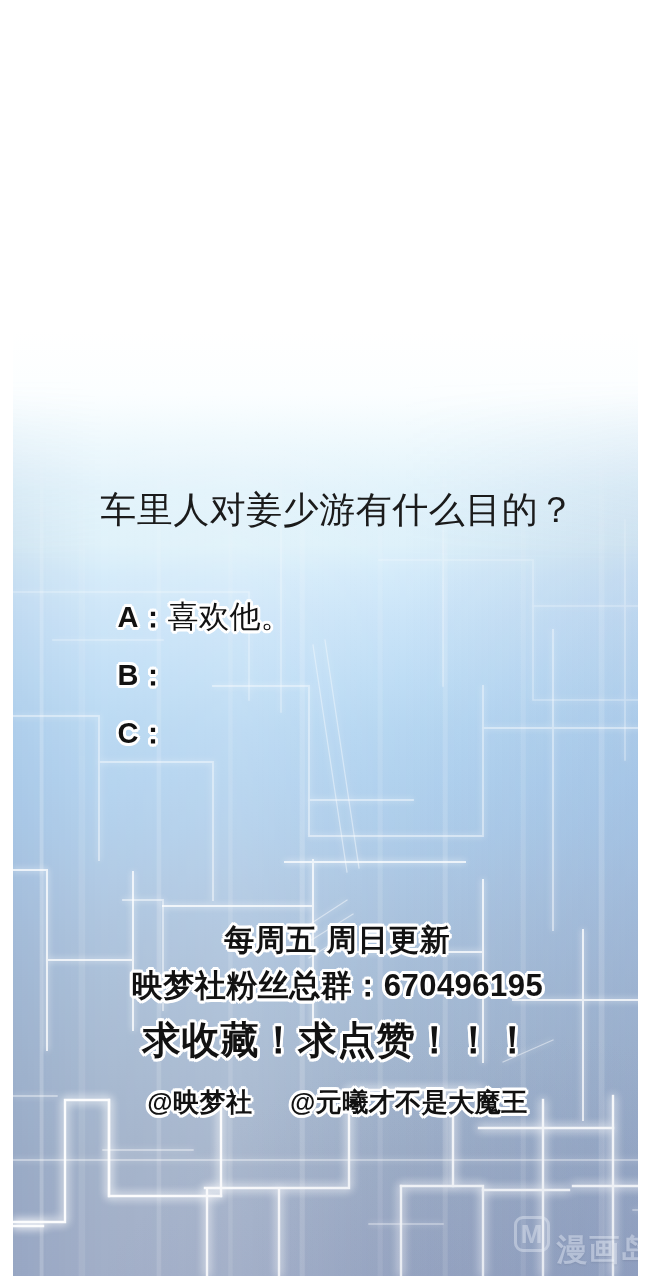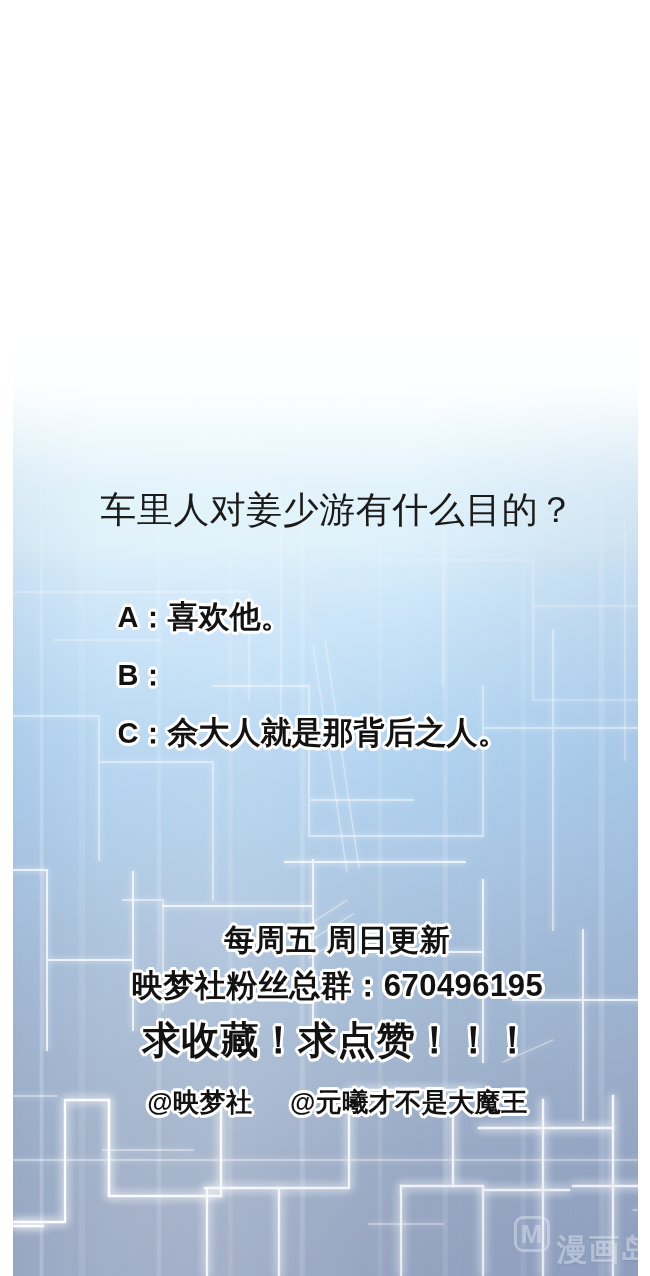--- a/index.html
+++ b/index.html
@@ -127,21 +127,21 @@
     margin-bottom:28px;
     font-weight:700;
     white-space:nowrap;
   }
   .option-key{
     display:inline-block;
     min-width:46px;
     font-size:29px;
     font-weight:700;
   }
-  .option-text{ font-size:31px; font-weight:700; }
+  .option-text{ font-size:31px; font-weight:400; }
 
   #promo{
     position:absolute;
     left:0; right:0;
     top:918px;
     text-align:center;
   }
   .promo-line{ font-weight:700; white-space:nowrap; }
   .promo-schedule{ font-size:30px; line-height:44px; letter-spacing:1px; }
   .promo-group{ font-size:31px; line-height:48px; letter-spacing:0.5px; }
@@ -311,21 +311,20 @@
         <span class="option-key">A：</span>
         <span class="option-text">喜欢他。</span>
       </div>
 
       <div class="option-row outlined">
         <span class="option-key">B：</span>
       </div>
 
       <div class="option-row outlined">
         <span class="option-key">C：</span>
-        <span class="option-text">佘大人就是那背后之人。</span>
       </div>
 
     </div>
 
     <div id="promo">
       <div class="promo-line promo-schedule outlined">每周五  周日更新</div>
 
       <div class="promo-line promo-group outlined">映梦社粉丝总群：670496195</div>
 
       <div class="promo-line promo-shout outlined">求收藏！求点赞！！！</div>

